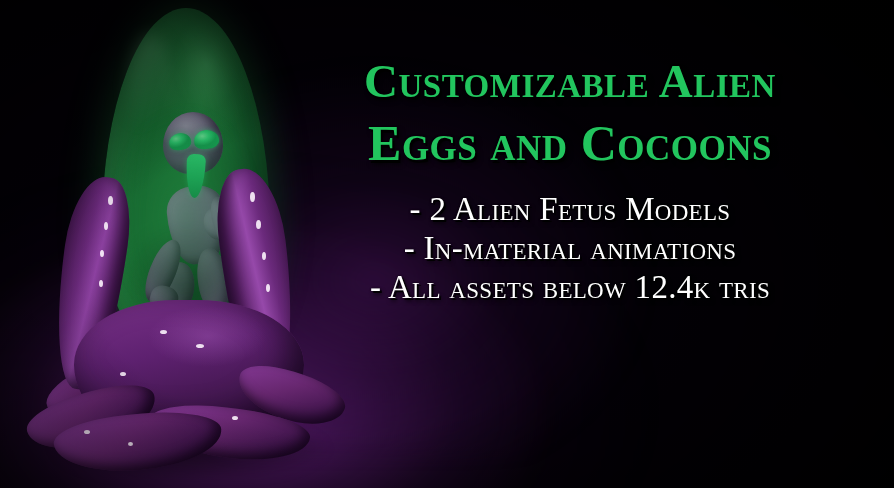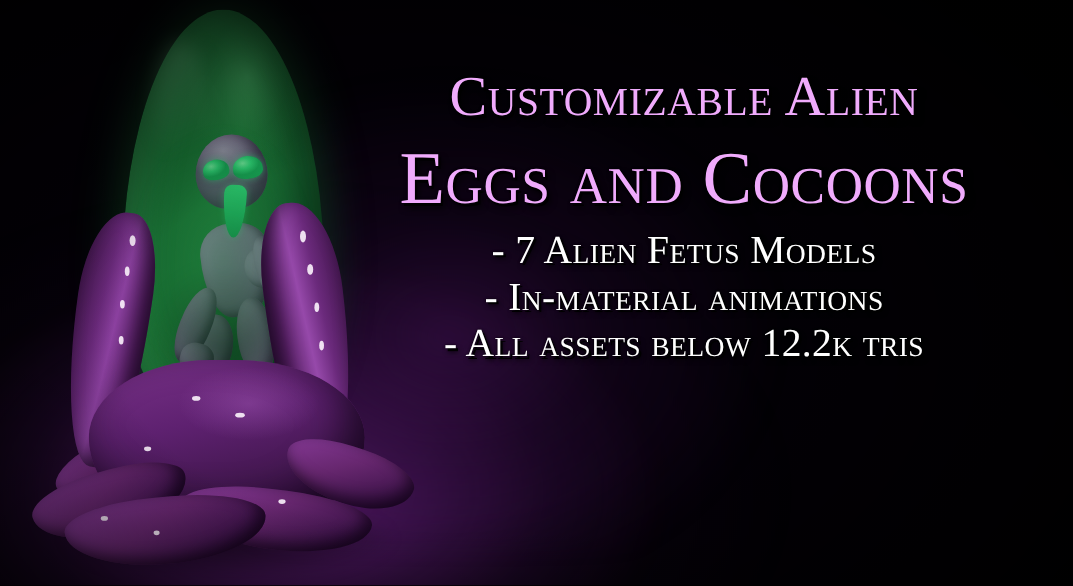--- a/index.html
+++ b/index.html
@@ -249,32 +249,32 @@
     left: 246px;
     top: 0;
     width: 648px;
     height: 488px;
   }
   .title {
     position: absolute;
     left: 0;
     width: 648px;
     text-align: center;
-    color: #f0abfc;
+    color: #22c55e;
     font-variant: small-caps;
-    font-weight: normal;
+    font-weight: bold;
     letter-spacing: 0.5px;
     line-height: 1;
     text-shadow:
       2px 3px 0 rgba(0,0,0,0.92),
       3px 4px 5px rgba(0,0,0,0.85),
       0 0 2px rgba(0,0,0,0.9);
   }
   .title-1 { top: 58px; font-size: 47px; }
-  .title-2 { top: 118px; font-size: 62px; }
+  .title-2 { top: 118px; font-size: 50px; }
 
   .bullets {
     position: absolute;
     left: 0;
     top: 190px;
     width: 648px;
     text-align: center;
   }
   .bullet {
     color: #ffffff;
@@ -349,19 +349,19 @@
     </div>
   </div>
 
   <div class="bg-vignette"></div>
 
   <div id="text-block">
     <div class="title title-1">Customizable Alien</div>
     <div class="title title-2">Eggs and Cocoons</div>
 
     <div class="bullets">
-      <div class="bullet">- 7 Alien Fetus Models</div>
+      <div class="bullet">- 2 Alien Fetus Models</div>
       <div class="bullet">- In-material animations</div>
-      <div class="bullet">- All assets below 12.2k tris</div>
+      <div class="bullet">- All assets below 12.4k tris</div>
     </div>
   </div>
 
 </div>
 
 </body></html>

